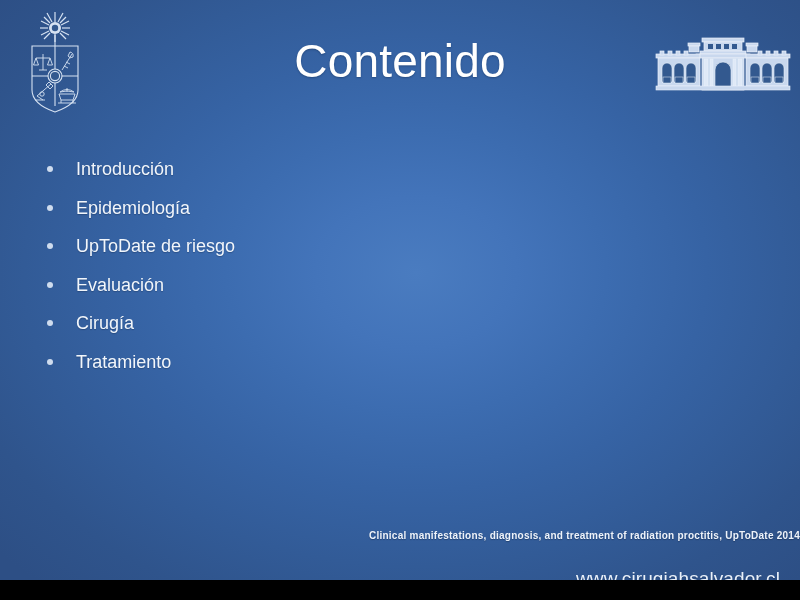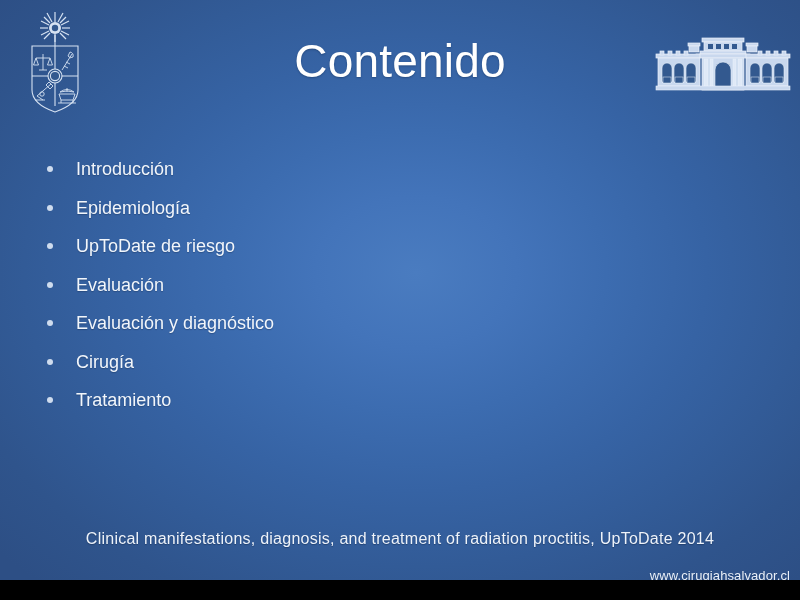--- a/index.html
+++ b/index.html
@@ -68,33 +68,33 @@
     height: 6px;
     border-radius: 50%;
     background: #cfdcee;
   }
   
   #citation {
     position: absolute;
     left: 0;
     top: 530px;
     width: 800px;
-    text-align: center;
-    font-size: 16px;
-    font-weight: normal;
+    text-align: right;
+    font-size: 10px;
+    font-weight: bold;
     color: #eef3fa;
     letter-spacing: 0.25px;
     text-shadow: 0 1px 1px rgba(10,30,60,0.4);
   }
   
   #footer-url {
     position: absolute;
-    right: 10px;
+    right: 20px;
     top: 568px;
-    font-size: 13px;
+    font-size: 19px;
     color: #e9f0f9;
     letter-spacing: 0.1px;
     text-shadow: 0 1px 1px rgba(10,30,60,0.35);
   }
   
   #crest {
     position: absolute;
     left: 21px;
     top: 8px;
     width: 68px;
@@ -252,21 +252,20 @@
 
       <rect x="4" y="52" width="134" height="4" fill="#c9d8ee" stroke="#eaf1fa" stroke-width="0.6"></rect>
     </svg>
   </div>
 
   <ul id="bullets">
     <li><span class="bul"></span><span>Introducción</span></li>
     <li><span class="bul"></span><span>Epidemiología</span></li>
     <li><span class="bul"></span><span>UpToDate de riesgo</span></li>
     <li><span class="bul"></span><span>Evaluación</span></li>
-    <li><span class="bul"></span><span>Evaluación y diagnóstico</span></li>
     <li><span class="bul"></span><span>Cirugía</span></li>
     <li><span class="bul"></span><span>Tratamiento</span></li>
   </ul>
 
   <div id="citation">Clinical manifestations, diagnosis, and treatment of radiation proctitis, UpToDate 2014</div>
 
   <div id="footer-url">www.cirugiahsalvador.cl</div>
 
 </div>
 

